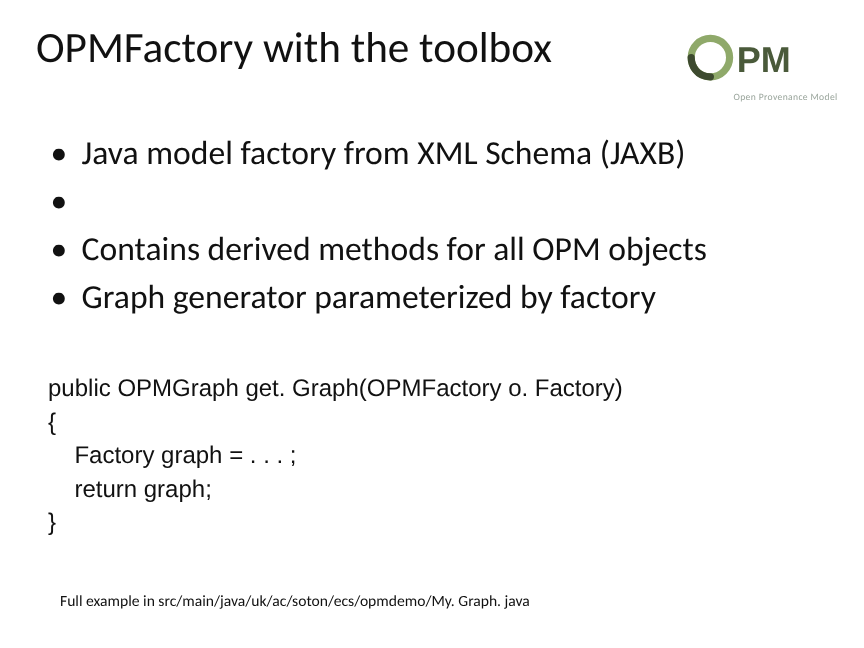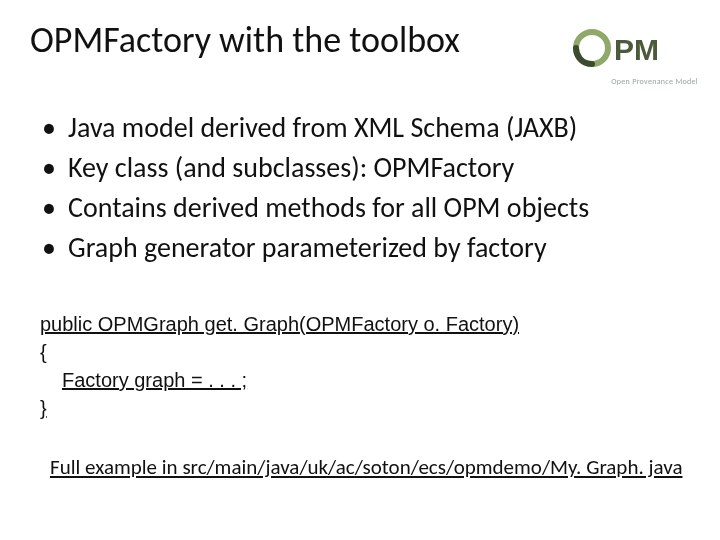--- a/index.html
+++ b/index.html
@@ -58,31 +58,29 @@
     flex: 0 0 26px;
     text-align: left;
   }
   .code {
     position: absolute;
     left: 40px;
     top: 310px;
     font-family: Arial, Helvetica, sans-serif;
     font-size: 20px;
     line-height: 28px;
-    text-decoration: underline;
   }
   .code .indent {
     padding-left: 22px;
   }
   .footnote {
     position: absolute;
     left: 50px;
-    top: 454px;
-    font-size: 21px;
-    text-decoration: underline;
+    top: 494px;
+    font-size: 13px;
   }
 </style>
 </head>
 <body>
 
 <div class="slide">
 
   <div class="title">OPMFactory with the toolbox</div>
 
   <div class="logo">
@@ -92,38 +90,38 @@
         <path d="M22 40 C 10 40 6 30 6 24" fill="none" stroke="#3d4a2f" stroke-width="6" stroke-linecap="round"></path>
         <text x="44" y="36" font-family="Arial, sans-serif" font-size="30" font-weight="700" fill="#4a5a3a">PM</text>
       </g>
     </svg>
   </div>
   <div class="logo-text">Open Provenance Model</div>
 
   <div class="bullets">
     <div class="row">
       <span class="dot">•</span>
-      <span>Java model derived from XML Schema (JAXB)</span>
+      <span>Java model factory from XML Schema (JAXB)</span>
     </div>
     <div class="row">
       <span class="dot">•</span>
-      <span>Key class (and subclasses): OPMFactory</span>
     </div>
     <div class="row">
       <span class="dot">•</span>
       <span>Contains derived methods for all OPM objects</span>
     </div>
     <div class="row">
       <span class="dot">•</span>
       <span>Graph generator parameterized by factory</span>
     </div>
   </div>
 
   <div class="code">
     <div>public OPMGraph get. Graph(OPMFactory o. Factory)</div>
     <div>{</div>
     <div class="indent">Factory graph = . . . ;</div>
+    <div class="indent">return graph;</div>
     <div>}</div>
   </div>
 
   <div class="footnote">Full example in src/main/java/uk/ac/soton/ecs/opmdemo/My. Graph. java</div>
 
 </div>
 
 </body></html>

